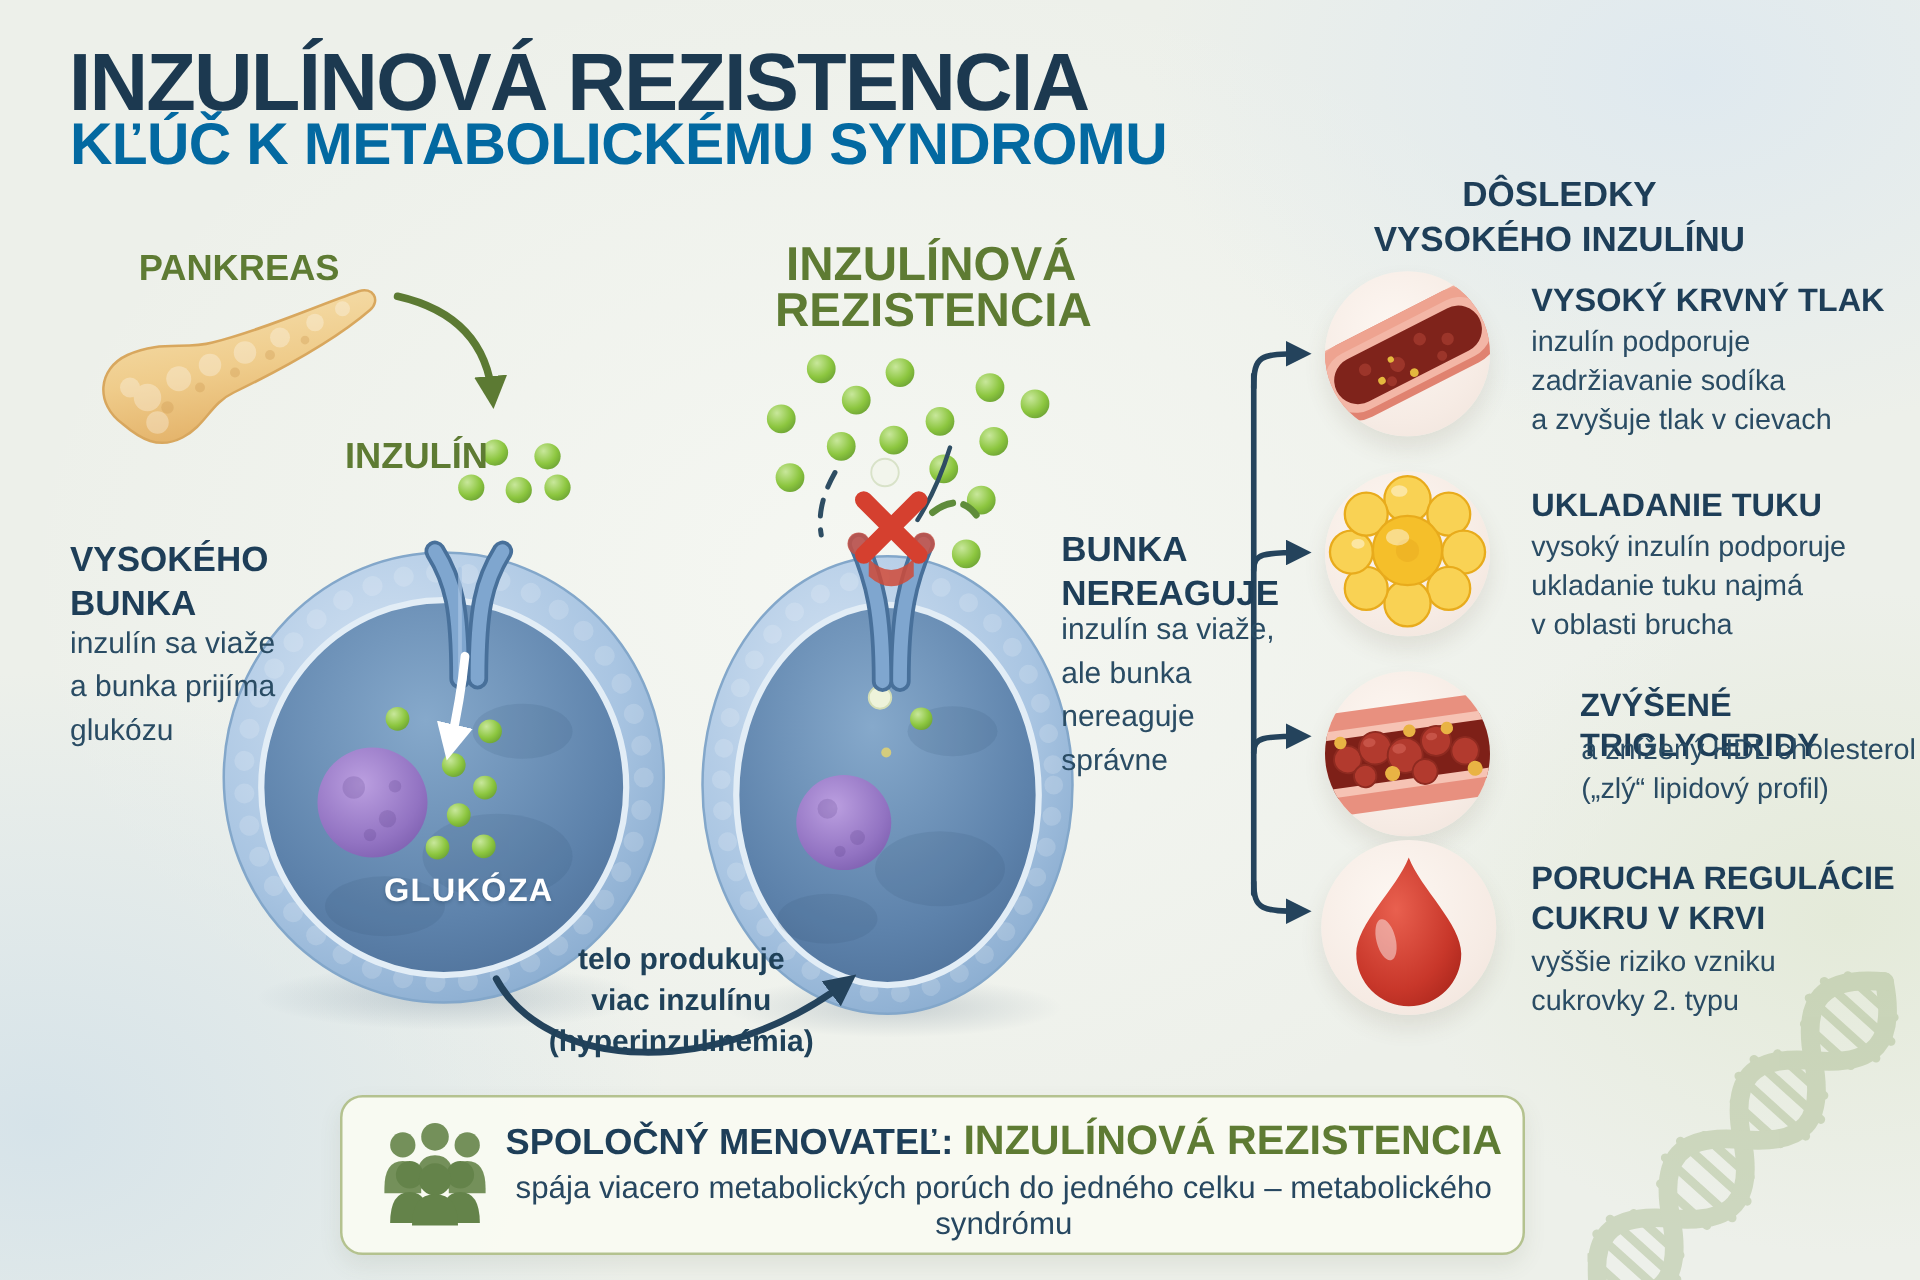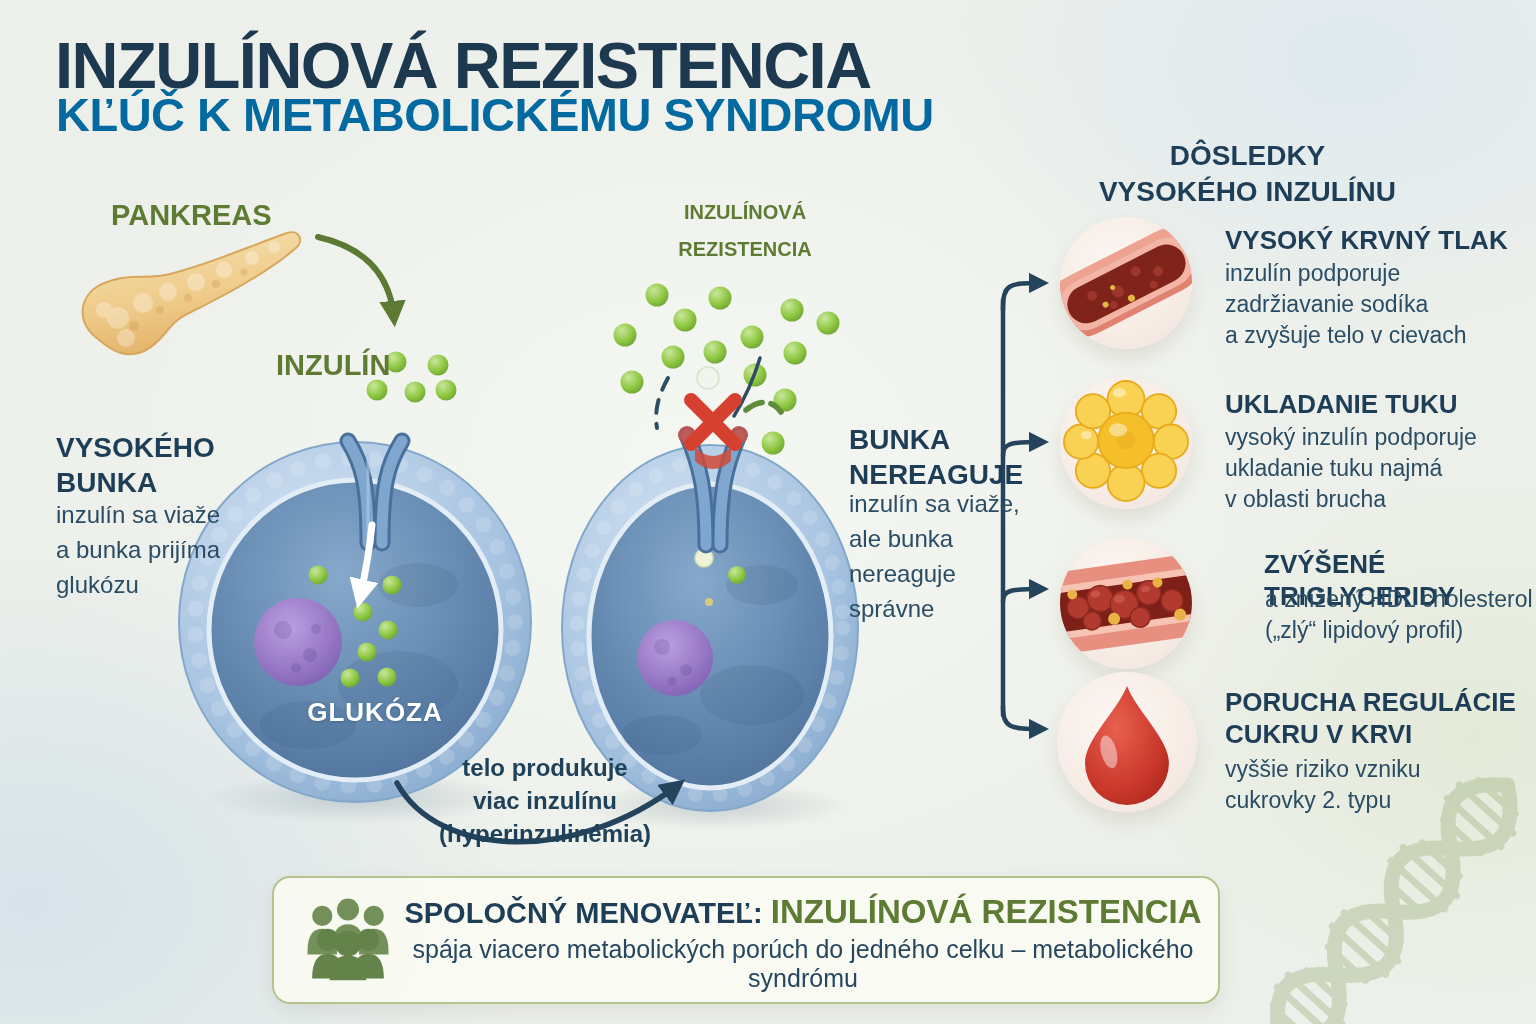--- a/index.html
+++ b/index.html
@@ -287,21 +287,21 @@
     <div>BUNKA</div>
   </div>
   <div class="abs navy-b blk-b" style="left:56px;top:497px;z-index:4;">
     <div>inzulín sa viaže</div>
     <div>a bunka prijíma</div>
     <div>glukózu</div>
   </div>
 
   <div class="abs glukoza" style="z-index:4;">GLUKÓZA</div>
 
-  <div class="abs olive center" style="left:620px;top:194px;width:250px;font-size:20px;line-height:37px;z-index:4;">
+  <div class="abs olive center" style="left:620px;top:194px;width:250px;font-size:38px;line-height:37px;z-index:4;">
     <div>INZULÍNOVÁ</div>
     <div>REZISTENCIA</div>
   </div>
 
   <div class="abs navy-h blk-h" style="left:849px;top:422px;z-index:4;">
     <div>BUNKA</div>
     <div>NEREAGUJE</div>
   </div>
   <div class="abs navy-b blk-b" style="left:849px;top:486px;z-index:4;">
     <div>inzulín sa viaže,</div>
@@ -343,21 +343,21 @@
           </g>
       </g>
     </svg>
   </div>
   <div class="abs cq-title navy-h" style="left:1225px;top:224px;z-index:4;">
     <div>VYSOKÝ KRVNÝ TLAK</div>
   </div>
   <div class="abs cq-body navy-b" style="left:1225px;top:258px;z-index:4;">
     <div>inzulín podporuje</div>
     <div>zadržiavanie sodíka</div>
-    <div>a zvyšuje telo v cievach</div>
+    <div>a zvyšuje tlak v cievach</div>
   </div>
 
   <div class="abs cq-circle" style="left:1060px;top:377px;width:132px;height:132px;z-index:2;">
     <svg width="132" height="132" viewBox="0 0 100 100">
       <g stroke="#e8ab1c" stroke-width="1.4">
         <circle cx="50" cy="17" r="14" fill="#f9d254"></circle>
           <circle cx="75" cy="26" r="13" fill="#f9d254"></circle>
         <circle cx="84" cy="49" r="13" fill="#f9d254"></circle>
           <circle cx="75" cy="71" r="13" fill="#f9d254"></circle>
         <circle cx="50" cy="80" r="14" fill="#f9d254"></circle>

